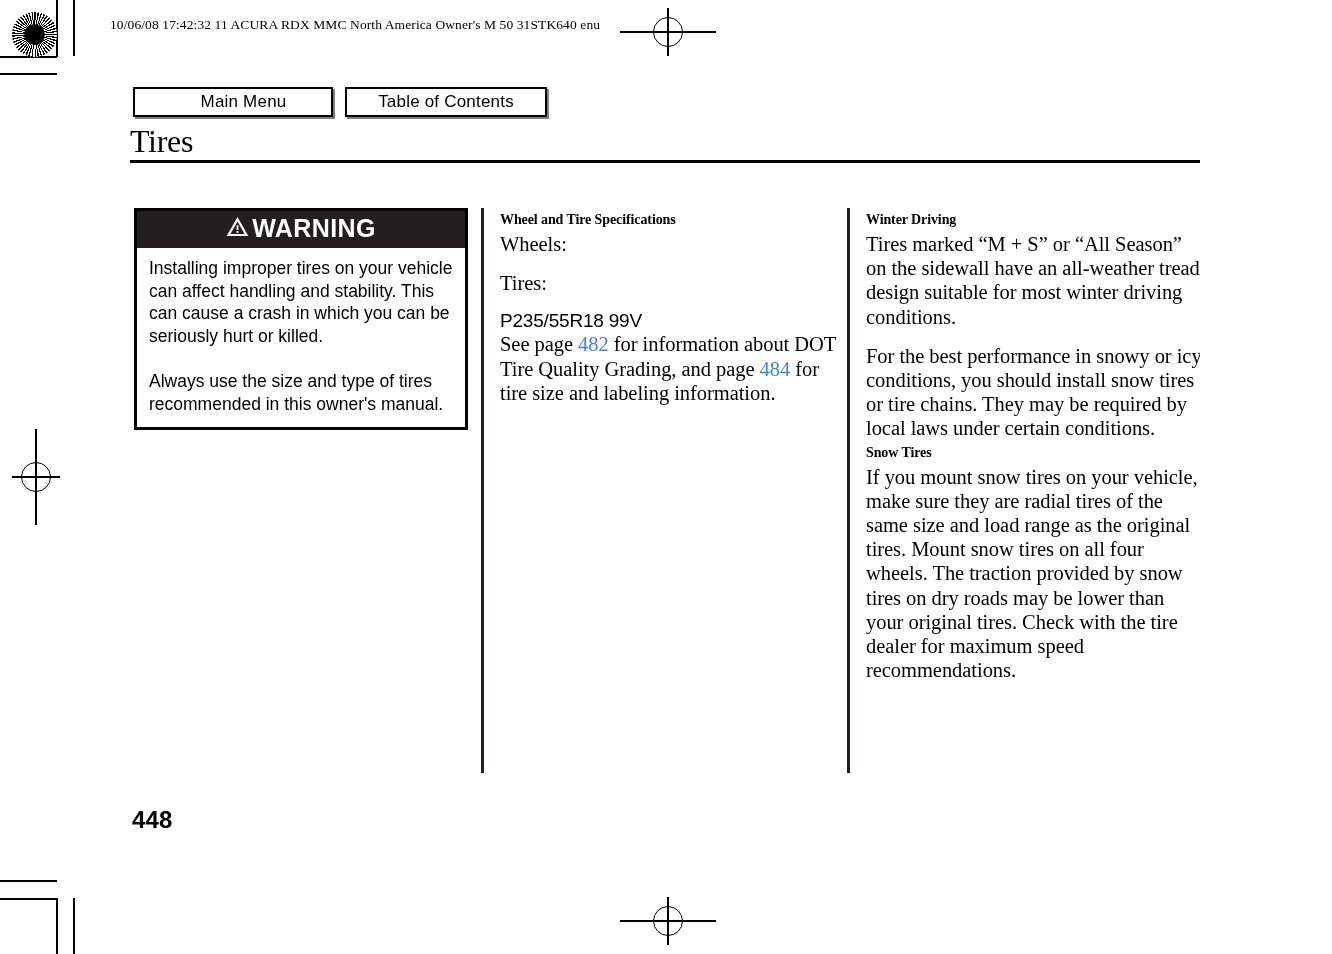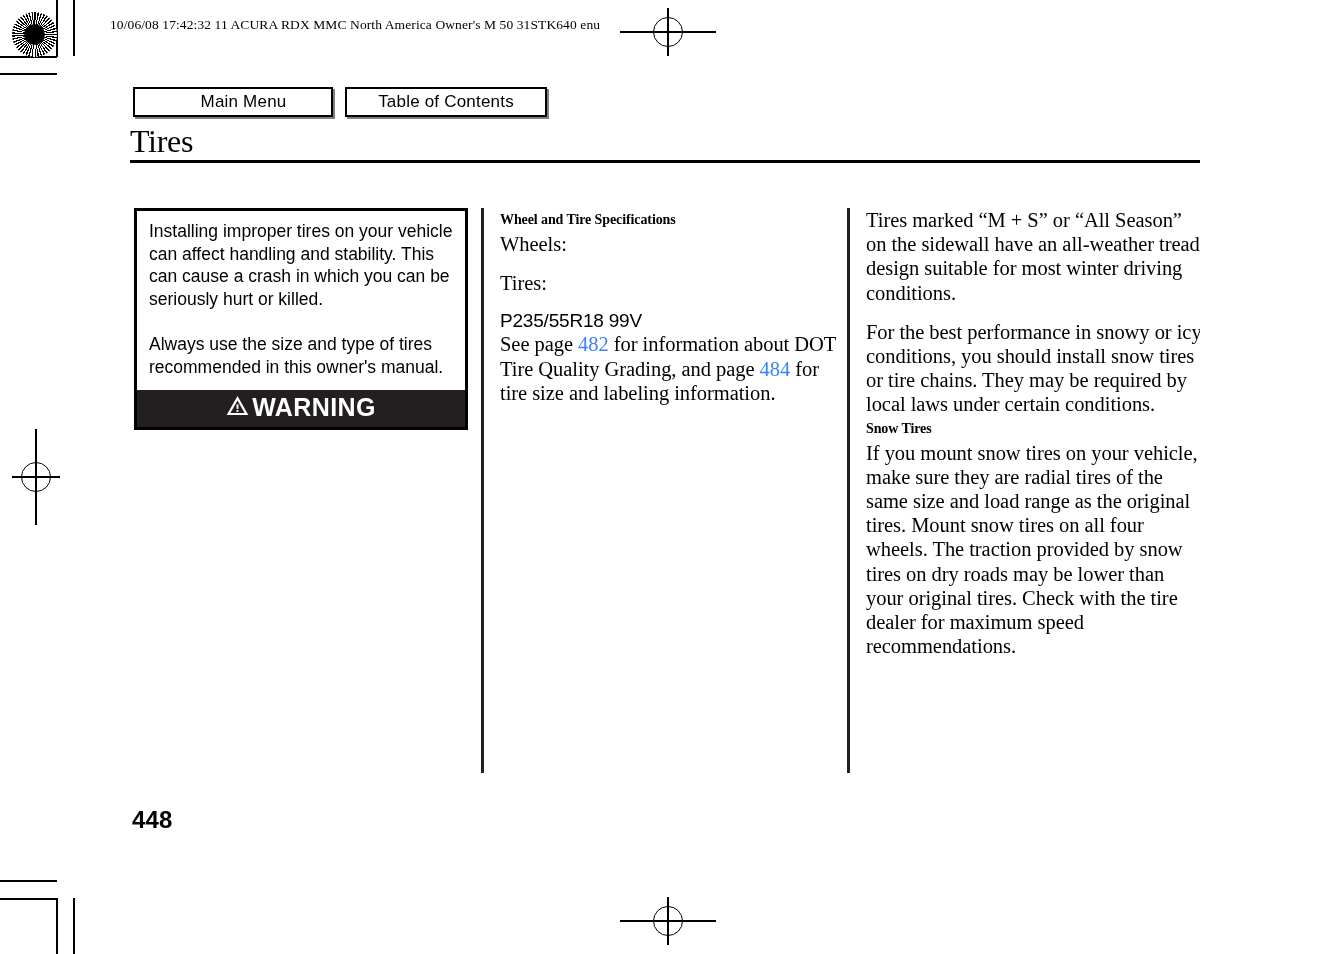--- a/index.html
+++ b/index.html
@@ -246,46 +246,47 @@
   <div class="navbtn" id="btn-main-menu">Main Menu</div>
   <div class="navbtn" id="btn-toc">Table of Contents</div>
 
   <div class="page-title">Tires</div>
   <div class="title-rule"></div>
 
   <div class="col-rule" id="col-rule-1"></div>
   <div class="col-rule" id="col-rule_2"></div>
 
   <div id="warning-box">
-    <div id="warning-body">
-      <p>Installing improper tires on your vehicle can affect handling and stability. This can cause a crash in which you can be seriously hurt or killed.</p>
-      <p>Always use the size and type of tires recommended in this owner's manual.</p>
-    </div>
     <div id="warning-header">
       <span class="warn-tri">
         <svg width="23" height="21" viewBox="0 0 23 21" aria-hidden="true">
           <path d="M11.5 1 L22.3 20 L0.7 20 Z" fill="#ffffff"></path>
           <path d="M11.5 5.4 L18.6 17.9 L4.4 17.9 Z" fill="#231f20"></path>
           <rect x="10.55" y="9.3" width="1.9" height="4.6" fill="#ffffff"></rect>
           <rect x="10.55" y="15.0" width="1.9" height="1.9" fill="#ffffff"></rect>
         </svg>
       </span>
       <span>WARNING</span>
     </div>
+    <div id="warning-body">
+      <p>Installing improper tires on your vehicle can affect handling and stability. This can cause a crash in which you can be seriously hurt or killed.</p>
+      <p>Always use the size and type of tires recommended in this owner's manual.</p>
+    </div>
   </div>
 
   <div class="col" id="col-mid">
     <h3 class="sec">Wheel and Tire Specifications</h3>
     <p class="serif tight">Wheels:</p>
     <p class="serif gap-sec">Tires:</p>
     <p class="sans">P235/55R18 99V</p>
     <p class="serif gap-sec"><span>See page </span><span class="xref">482</span><span> for information about DOT Tire Quality Grading, and page </span><span class="xref">484</span><span> for tire size and labeling information.</span></p>
   </div>
 
   <div class="col" id="col-right">
+    <h3 class="sec">Winter Driving</h3>
     <p class="serif tight">Tires marked “M + S” or “All Season” on the sidewall have an all-weather tread design suitable for most winter driving conditions.</p>
     <p class="serif">For the best performance in snowy or icy conditions, you should install snow tires or tire chains. They may be required by local laws under certain conditions.</p>
     <h3 class="sec gap-sec">Snow Tires</h3>
     <p class="serif tight">If you mount snow tires on your vehicle, make sure they are radial tires of the same size and load range as the original tires. Mount snow tires on all four wheels. The traction provided by snow tires on dry roads may be lower than your original tires. Check with the tire dealer for maximum speed recommendations.</p>
   </div>
 
   <div id="page-number">448</div>
 
 </div>
 

